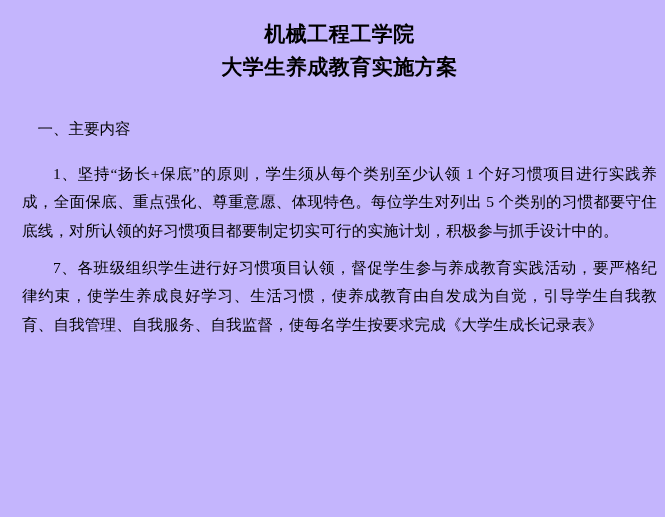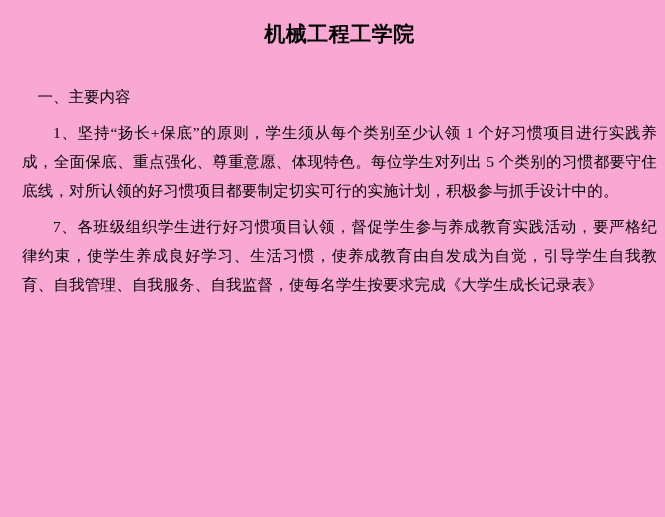--- a/index.html
+++ b/index.html
@@ -13,21 +13,21 @@
     font-family: "Liberation Serif", "DejaVu Serif", serif;
     color: #000000;
     overflow: hidden;
   }
   .page {
     position: relative;
     width: 665px;
     height: 517px;
     box-sizing: border-box;
     padding: 18px 8px 0 22px;
-    background: #f9a8d4;
+    background: #c4b5fd;
     font-family: Liberation Serif, serif;
   }
   .doc-title {
     text-align: center;
     font-size: 21px;
     font-weight: bold;
     line-height: 1.55;
     letter-spacing: 0.5px;
   }
   .doc-title .line {
@@ -43,34 +43,35 @@
     text-justify: inter-ideograph;
     margin: 0 0 2px 0;
     letter-spacing: 0.2px;
   }
   .indent2 {
     text-indent: 2em;
   }
   .section-head {
     font-size: 15.5px;
     line-height: 1.85;
-    margin: 4px 0 2px 0;
+    margin: 4px 0 10px 0;
     text-indent: 1em;
   }
   .spacer-sm {
     height: 6px;
   }
 </style>
 </head>
 <body>
 
 <div class="page">
 
   <div class="doc-title">
     <span class="line">机械工程工学院</span>
+    <span class="line">大学生养成教育实施方案</span>
   </div>
 
   <div class="title-gap"></div>
 
 
   <div class="spacer-sm"></div>
 
   <p class="section-head">一、主要内容</p>
 
   <div class="spacer-sm"></div>

